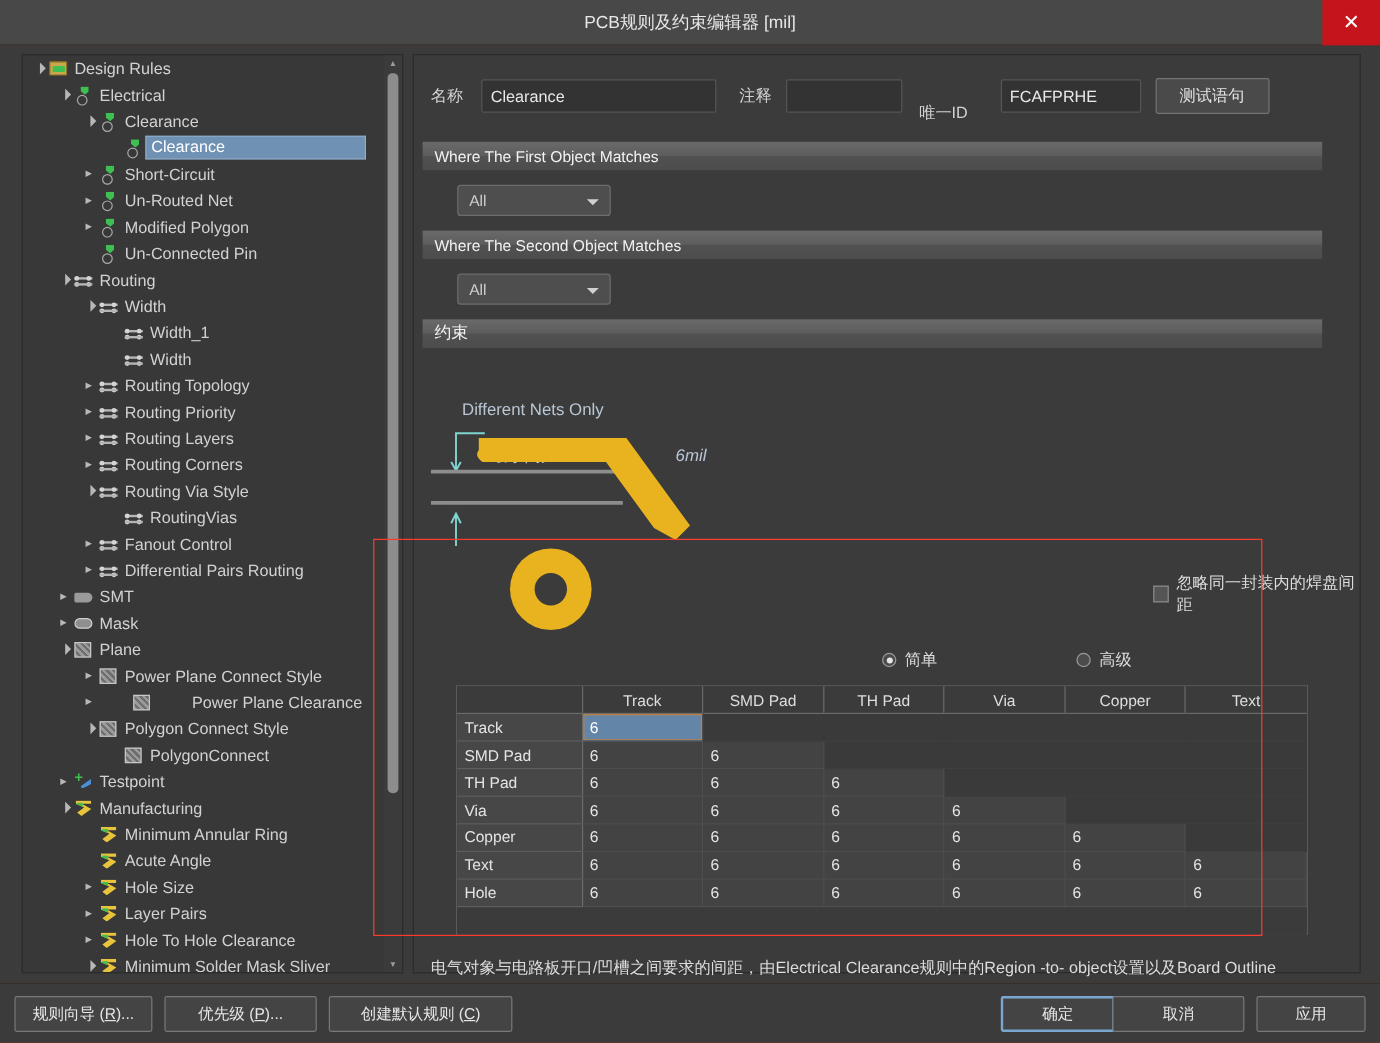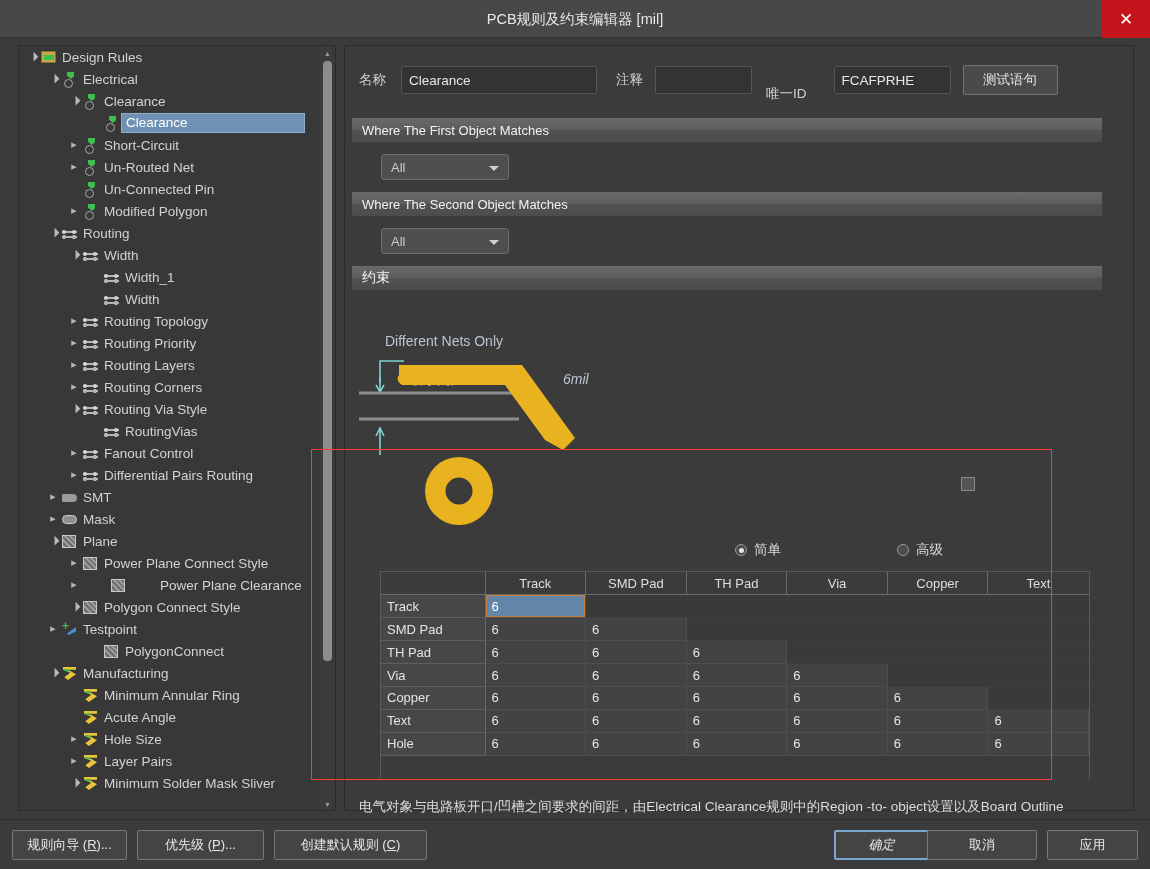--- a/index.html
+++ b/index.html
@@ -244,33 +244,33 @@
             <span class="tree-label">Short-Circuit</span>
           </div>
           <div class="tree-item" style="padding-left: 48px;">
             <span class="twisty closed"></span>
             <span class="tree-icon">
               <span class="ic-elec"></span>
             </span>
             <span class="tree-label">Un-Routed Net</span>
           </div>
           <div class="tree-item" style="padding-left: 48px;">
-            <span class="twisty "></span>
+            <span class="twisty closed"></span>
             <span class="tree-icon">
               <span class="ic-elec"></span>
             </span>
+            <span class="tree-label">Modified Polygon</span>
+          </div>
+          <div class="tree-item" style="padding-left: 48px;">
+            <span class="twisty "></span>
+            <span class="tree-icon">
+              <span class="ic-elec"></span>
+            </span>
             <span class="tree-label">Un-Connected Pin</span>
           </div>
-          <div class="tree-item" style="padding-left: 48px;">
-            <span class="twisty closed"></span>
-            <span class="tree-icon">
-              <span class="ic-elec"></span>
-            </span>
-            <span class="tree-label">Modified Polygon</span>
-          </div>
           <div class="tree-item" style="padding-left: 27px;">
             <span class="twisty open"></span>
             <span class="tree-icon">
               <span class="ic-route">
                 <i></i>
                 <i></i>
                 <i></i>
                 <i></i>
               </span>
             </span>
@@ -443,34 +443,34 @@
             </span>
             <span class="tree-label">Power Plane Clearance</span>
           </div>
           <div class="tree-item" style="padding-left: 48px;">
             <span class="twisty open"></span>
             <span class="tree-icon">
               <span class="ic-plane"></span>
             </span>
             <span class="tree-label">Polygon Connect Style</span>
           </div>
+          <div class="tree-item" style="padding-left: 69px;">
+            <span class="twisty "></span>
+            <span class="tree-icon">
+              <span class="ic-plane"></span>
+            </span>
+            <span class="tree-label">PolygonConnect</span>
+          </div>
           <div class="tree-item" style="padding-left: 27px;">
             <span class="twisty closed"></span>
             <span class="tree-icon">
               <span class="ic-test"></span>
             </span>
             <span class="tree-label">Testpoint</span>
           </div>
-          <div class="tree-item" style="padding-left: 69px;">
-            <span class="twisty "></span>
-            <span class="tree-icon">
-              <span class="ic-plane"></span>
-            </span>
-            <span class="tree-label">PolygonConnect</span>
-          </div>
           <div class="tree-item" style="padding-left: 27px;">
             <span class="twisty open"></span>
             <span class="tree-icon">
               <span class="ic-manu"></span>
             </span>
             <span class="tree-label">Manufacturing</span>
           </div>
           <div class="tree-item" style="padding-left: 48px;">
             <span class="twisty "></span>
             <span class="tree-icon">
@@ -491,20 +491,27 @@
               <span class="ic-manu"></span>
             </span>
             <span class="tree-label">Hole Size</span>
           </div>
           <div class="tree-item" style="padding-left: 48px;">
             <span class="twisty closed"></span>
             <span class="tree-icon">
               <span class="ic-manu"></span>
             </span>
             <span class="tree-label">Layer Pairs</span>
+          </div>
+          <div class="tree-item" style="padding-left: 48px;">
+            <span class="twisty closed"></span>
+            <span class="tree-icon">
+              <span class="ic-manu"></span>
+            </span>
+            <span class="tree-label">Hole To Hole Clearance</span>
           </div>
           <div class="tree-item" style="padding-left: 48px;">
             <span class="twisty open"></span>
             <span class="tree-icon">
               <span class="ic-manu"></span>
             </span>
             <span class="tree-label">Minimum Solder Mask Sliver</span>
           </div>
         </div>
       <div class="tree-vsb">
@@ -558,20 +565,21 @@
           <path d="M 40 32 L 163 32 L 216 105 L 204 117 L 186 107 L 146 52 L 43 52
                    Q 36 47 40 42 Z" fill="#e8b31e"></path>
 
           <circle cx="100" cy="158" r="34" fill="#e8b31e"></circle>
           <circle cx="100" cy="158" r="13.5" fill="#3b3b3b"></circle>
         </svg>
       </div>
 
       <div class="cb-row">
         <div class="cbox"></div>
+        <div class="cb-text">忽略同一封装内的焊盘间距</div>
       </div>
 
       <div class="radio-row">
         <div class="radio" style="left:0px;">
           <span class="rbtn on"></span>
           <span class="rtext">简单</span>
         </div>
         <div class="radio" style="left:162px;">
           <span class="rbtn"></span>
           <span class="rtext">高级</span>
@@ -669,18 +677,18 @@
   <div class="footer">
     <div class="fbtn" style="left:12px; width:115px;">
         <span id="fb0">规则向导 (<u>R</u>)...</span>
       </div>
     <div class="fbtn" style="left:137px; width:127px;">
         <span id="fb1">优先级 (<u>P</u>)...</span>
       </div>
     <div class="fbtn" style="left:274px; width:153px;">
         <span id="fb2">创建默认规则 (<u>C</u>)</span>
       </div>
-    <div class="fbtn primary" style="right:221px; width:95px;font-style:italic;">确定</div>
+    <div class="fbtn primary" style="right:221px; width:95px;">确定</div>
     <div class="fbtn" style="right:113px; width:110px;">取消</div>
     <div class="fbtn" style="right:12px; width:91px;">应用</div>
   </div>
 
 </div>
 
 </body></html>

